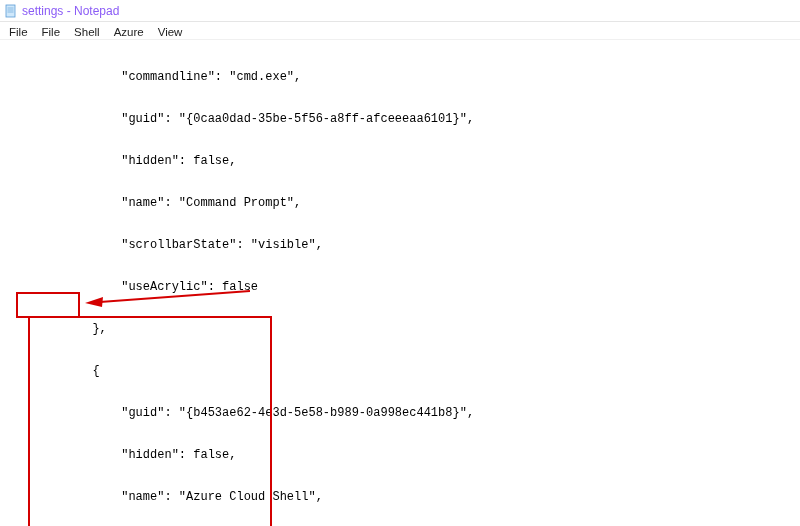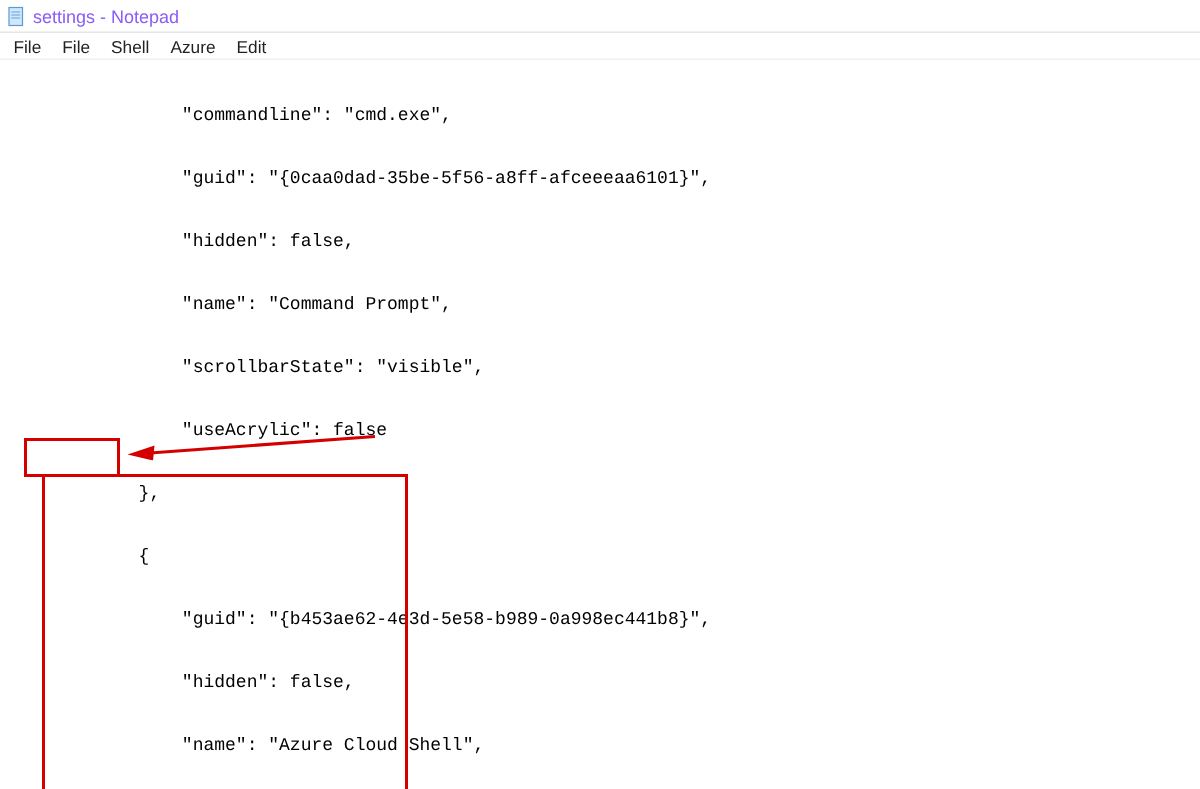--- a/index.html
+++ b/index.html
@@ -88,21 +88,21 @@
     </svg>
   </span>
   <span>settings - Notepad</span>
 </div>
 
 <div class="menubar">
   <span class="menu">File</span>
   <span class="menu">File</span>
   <span class="menu">Shell</span>
   <span class="menu">Azure</span>
-  <span class="menu">Edit</span>
+  <span class="menu">View</span>
 </div>
 
 <div class="editor">
   <span class="line">                "commandline": "cmd.exe",</span>
   <span class="line">                "guid": "{0caa0dad-35be-5f56-a8ff-afceeeaa6101}",</span>
   <span class="line">                "hidden": false,</span>
   <span class="line">                "name": "Command Prompt",</span>
   <span class="line">                "scrollbarState": "visible",</span>
   <span class="line">                "useAcrylic": false</span>
   <span class="line">            },</span>

